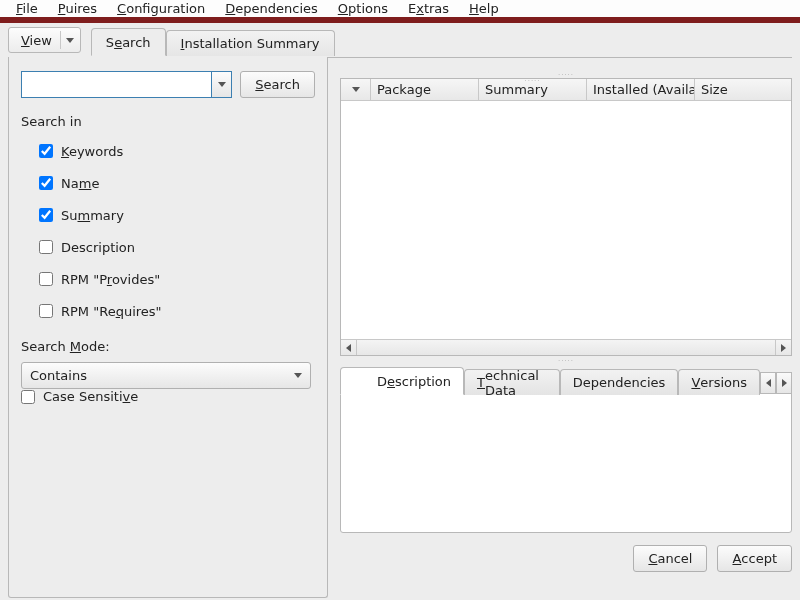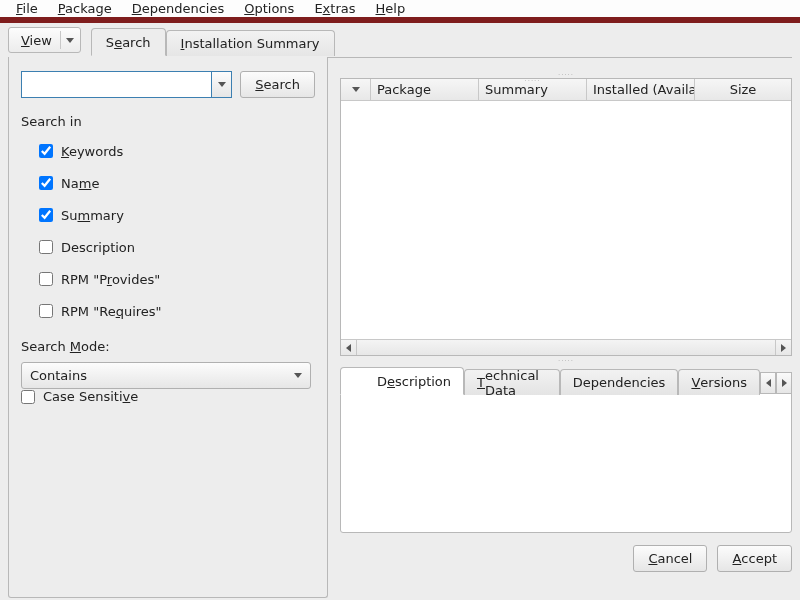--- a/index.html
+++ b/index.html
@@ -249,21 +249,22 @@
     display: flex; justify-content: flex-end; gap: 10px;
     padding: 12px 0 4px 0;
   }
   .btn-wide { min-width: 74px; }
 </style>
 </head>
 <body>
 
 <div class="menubar">
   <div class="menubar-item"><span class="underline-char">F</span><span></span><span>ile</span></div>
-  <div class="menubar-item"><span class="underline-char">P</span><span>ackage</span></div>
+  <div class="menubar-item"><span class="underline-char">P</span><span>uires</span></div>
+  <div class="menubar-item"><span class="underline-char">C</span><span>onfiguration</span></div>
   <div class="menubar-item"><span class="underline-char">D</span><span>ependencies</span></div>
   <div class="menubar-item"><span class="underline-char">O</span><span>ptions</span></div>
   <div class="menubar-item">E<span class="underline-char">x</span><span>tras</span></div>
   <div class="menubar-item"><span class="underline-char">H</span><span>elp</span></div>
 </div>
 
 <div class="toolbar-row">
   <div class="view-btn">
     <span><span class="underline-char">V</span><span>iew</span></span>
     <span class="sep"></span>
@@ -339,21 +340,21 @@
         <div class="th" style="width:108px;">
             <span>Package</span>
           </div>
         <div class="th" style="width:108px;">
             <span>Summary</span>
             <div class="th-grip">·····</div>
           </div>
         <div class="th" style="width:108px;">
             <span>Installed (Availab</span>
           </div>
-        <div class="th" style="flex:1;justify-content:center;">
+        <div class="th" style="flex:1;">
             <span>Size</span>
           </div>
       </div>
       <div class="table-body"></div>
       <div class="hscroll">
         <div class="arrow-btn">
             <div class="tri-l"></div>
           </div>
         <div class="track"></div>
         <div class="arrow-btn">

